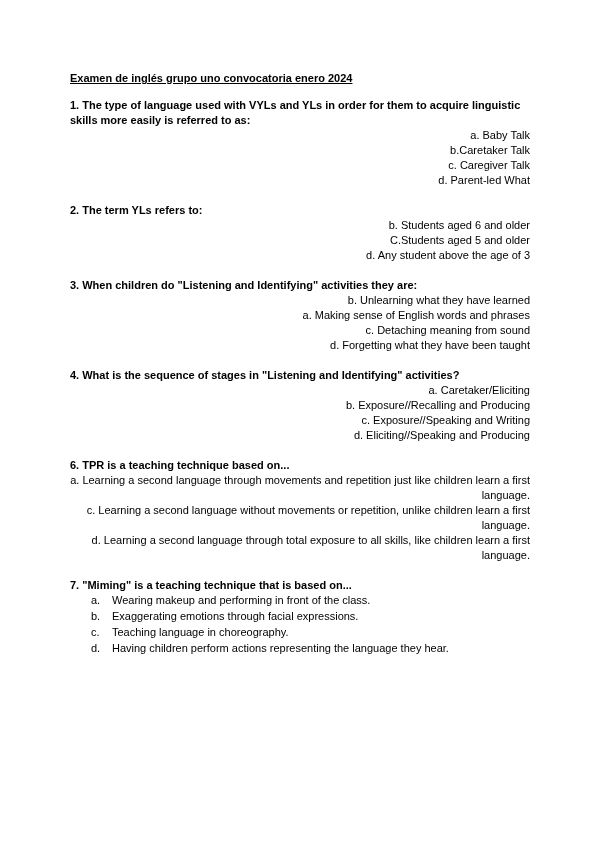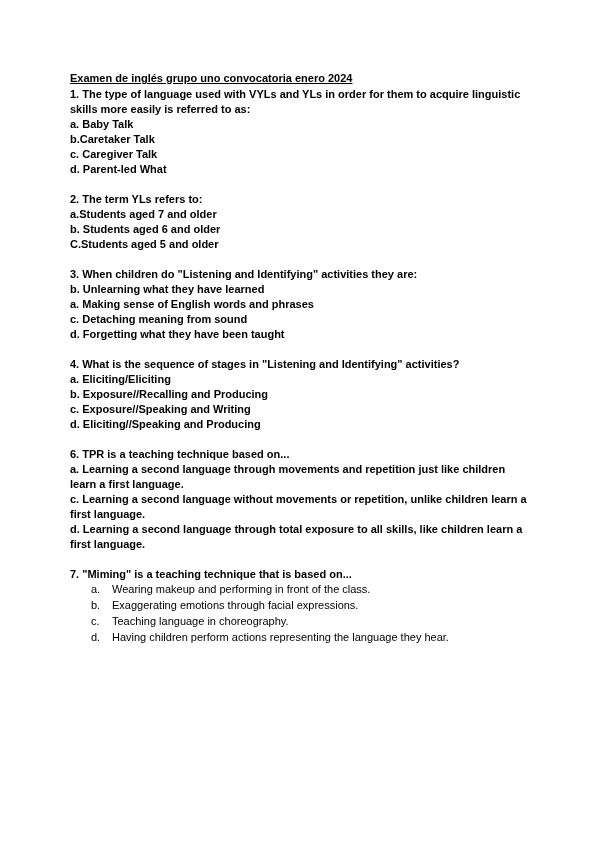--- a/index.html
+++ b/index.html
@@ -24,32 +24,33 @@
     line-height: 15px;
   }
   .doc-title {
     font-size: 11px;
     font-weight: bold;
     text-decoration: underline;
     margin: 0;
     line-height: 15px;
   }
   .q {
-    margin: 1px 0 15px 0;
+    margin: 12px 0 15px 0;
   }
   .q.q5 {
     margin-bottom: 43px;
   }
   .qt {
     font-weight: bold;
     margin: 0;
   }
   .opt {
     margin: 0;
-    font-weight: bold;
+    font-weight: normal;
+    text-align: right;
   }
   .opt7 {
     display: flex;
     padding-left: 21px;
     margin: 0 0 1px 0;
   }
   .opt7 .marker {
     flex: 0 0 21px;
   }
   .opt7 .otext {
@@ -66,36 +67,36 @@
   <section class="q">
     <p class="qt">1. The type of language used with VYLs and YLs in order for them to acquire linguistic skills more easily is referred to as:</p>
     <p class="opt">a. Baby Talk</p>
     <p class="opt">b.Caretaker Talk</p>
     <p class="opt">c. Caregiver Talk</p>
     <p class="opt">d. Parent-led What</p>
   </section>
 
   <section class="q">
     <p class="qt">2. The term YLs refers to:</p>
-    <p class="opt">a.Students aged 7 and older</p>
     <p class="opt">b. Students aged 6 and older</p>
     <p class="opt">C.Students aged 5 and older</p>
+    <p class="opt">d. Any student above the age of 3</p>
   </section>
 
   <section class="q">
     <p class="qt">3. When children do "Listening and Identifying" activities they are:</p>
     <p class="opt">b. Unlearning what they have learned</p>
     <p class="opt">a. Making sense of English words and phrases</p>
     <p class="opt">c. Detaching meaning from sound</p>
     <p class="opt">d. Forgetting what they have been taught</p>
   </section>
 
   <section class="q">
     <p class="qt">4. What is the sequence of stages in "Listening and Identifying" activities?</p>
-    <p class="opt">a. Eliciting/Eliciting</p>
+    <p class="opt">a. Caretaker/Eliciting</p>
     <p class="opt">b. Exposure//Recalling and Producing</p>
     <p class="opt">c. Exposure//Speaking and Writing</p>
     <p class="opt">d. Eliciting//Speaking and Producing</p>
   </section>
 
 
   <section class="q">
     <p class="qt">6. TPR is a teaching technique based on...</p>
     <p class="opt">a. Learning a second language through movements and repetition just like children learn a first language.</p>
     <p class="opt">c. Learning a second language without movements or repetition, unlike children learn a first language.</p>

